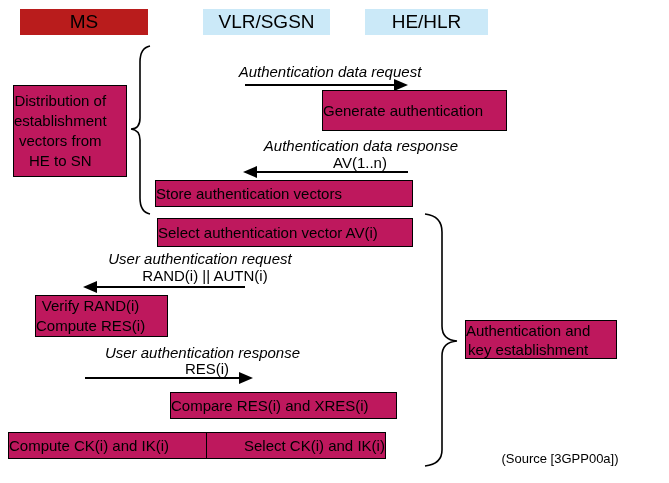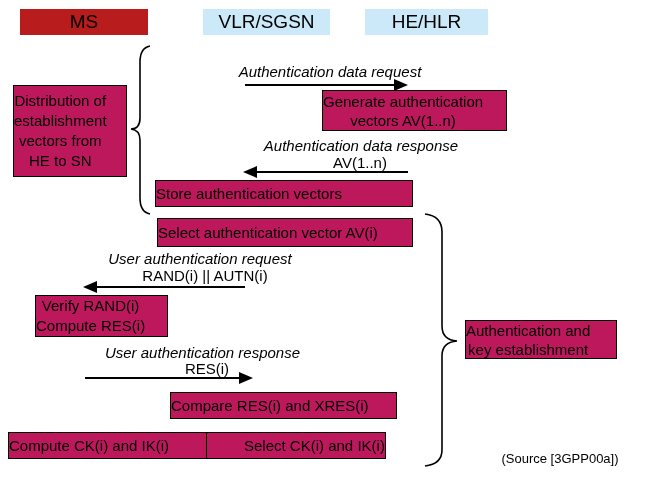--- a/index.html
+++ b/index.html
@@ -85,21 +85,20 @@
   <div class="pbox" style="left:465px;top:320px;width:152px;height:39px;">
     <div class="lines">
       <span>Authentication and</span>
       <span>key establishment</span>
     </div>
   </div>
 
   <div class="pbox" style="left:322px;top:90px;width:185px;height:41px;">
     <div class="lines">
       <span>Generate authentication</span>
-      <span>vectors AV(1..n)</span>
     </div>
   </div>
 
   <div class="pbox" style="left:155px;top:180px;width:258px;height:27px;">
     <span>Store authentication vectors</span>
   </div>
 
   <div class="pbox" style="left:157px;top:218px;width:256px;height:29px;">
     <span>Select authentication vector AV(i)</span>
   </div>

